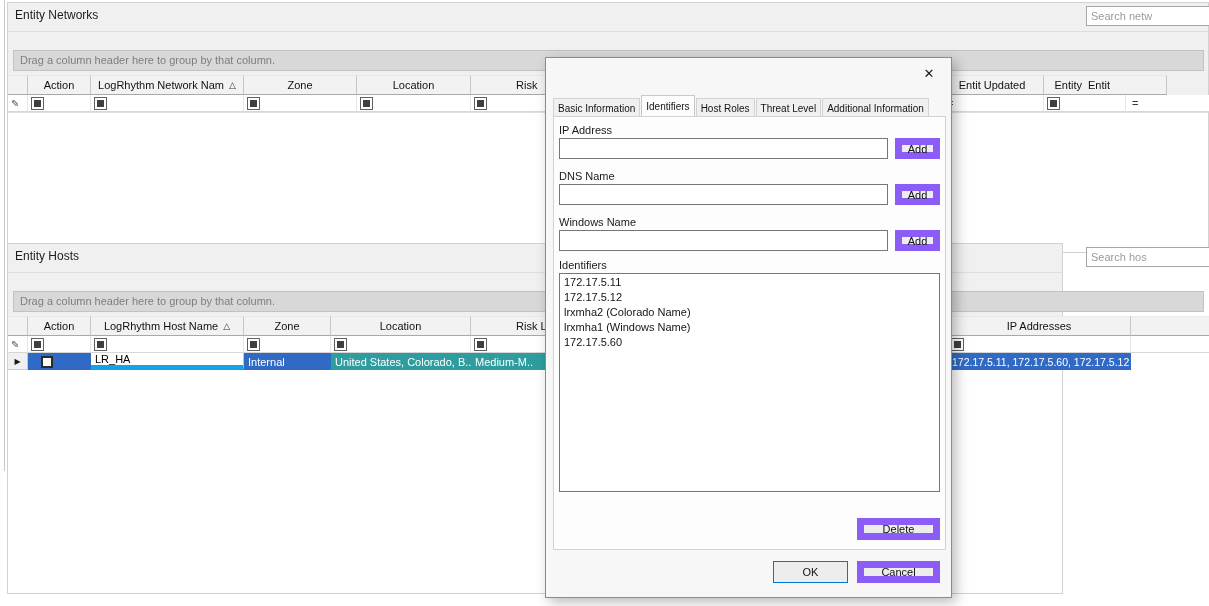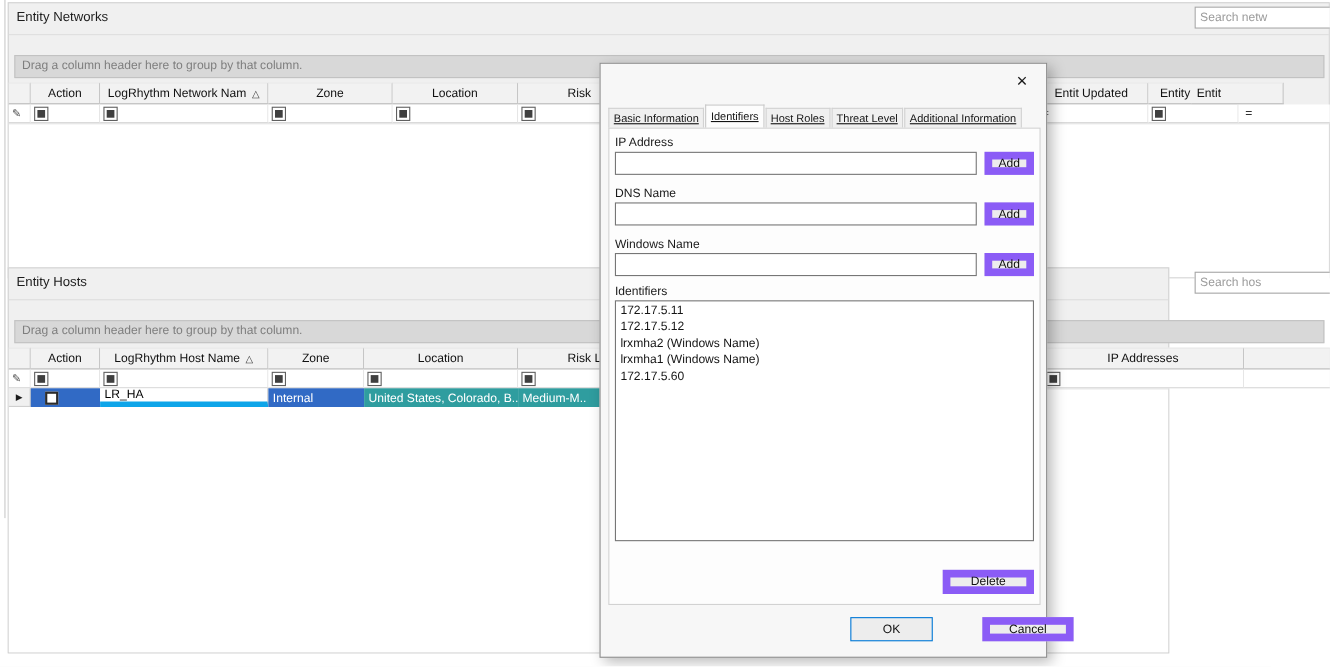--- a/index.html
+++ b/index.html
@@ -49,21 +49,21 @@
   .dialog{position:absolute;left:545px;top:57px;width:407px;height:541px;background:#f7f7f7;
           border:1px solid #8b8b8b;box-shadow:4px 4px 12px rgba(0,0,0,.28);box-sizing:border-box;z-index:10;}
   .dlg-titlebar{position:absolute;left:0;top:0;right:0;height:31px;background:#fff;
                 display:flex;align-items:center;padding-left:9px;box-sizing:border-box;}
   .dlg-title{font-size:12px;margin-left:7px;color:#000;}
   .dlg-close{position:absolute;right:2px;top:0;width:40px;height:31px;display:flex;align-items:center;
              justify-content:center;color:#1a1a1a;}
   .dlg-close span{font-size:13px;}
   .tabs{position:absolute;left:7px;top:37px;height:22px;display:flex;align-items:flex-end;z-index:1;}
   .tab{height:19px;box-sizing:border-box;border:1px solid #d2d2d2;border-bottom:none;background:#f0f0f0;
-       display:flex;align-items:center;padding:0 4px;margin-right:1px;white-space:nowrap;font-size:10px;z-index:1;text-decoration:underline;}
+       display:flex;align-items:center;padding:0 4px;margin-right:1px;white-space:nowrap;font-size:10px;z-index:1;}
   .tab.active{height:22px;background:#fdfdfd;border-color:#c9c9c9;z-index:4;}
   .pagebox{position:absolute;left:7px;top:58px;width:393px;height:434px;box-sizing:border-box;
            background:#fdfdfd;border:1px solid #d2d2d2;z-index:2;}
   .fieldlabel{position:absolute;color:#1a1a1a;z-index:3;}
   .textbox{position:absolute;left:13px;width:329px;height:21px;box-sizing:border-box;border:1px solid #767676;
            background:#fff;font-family:inherit;font-size:11px;padding:0 3px;z-index:3;}
   .btn{position:absolute;box-sizing:border-box;border:7px solid #8b5cf6;background:#ededed;color:#111;
        display:flex;align-items:center;justify-content:center;font-size:11px;z-index:3;}
   .btn.default{border:1px solid #0078d7;}
   .listbox{position:absolute;left:13px;top:215px;width:381px;height:219px;box-sizing:border-box;
@@ -206,20 +206,21 @@
         <span class="rowarrow">▶</span>
       </div>
       <div class="dc sel" style="left:20px;width:63px;">
         <span class="rowcheck"></span>
       </div>
       <div class="dc namecell" style="left:83px;width:153px;">LR_HA</div>
       <div class="dc sel" style="left:236px;width:87px;">Internal</div>
       <div class="dc teal" style="left:323px;width:140px;">United States, Colorado, B..</div>
       <div class="dc teal" style="left:463px;width:150px;">Medium-M..</div>
       <div class="dc sel" style="left:613px;width:327px;"></div>
+      <div class="dc sel" style="left:940px;width:183px;font-size:10.5px;">172.17.5.11, 172.17.5.60, 172.17.5.12</div>
     </div>
   </div>
 
   <div class="dialog">
     <div class="dlg-close">
       <span>✕</span>
     </div>
 
     <div class="tabs">
       <div class="tab">Basic Information</div>
@@ -239,23 +240,23 @@
     <div class="btn" style="left:349px;top:126px;width:45px;height:21px;">Add</div>
 
     <div class="fieldlabel" style="left:13px;top:158px;">Windows Name</div>
     <input class="textbox" style="top: 172px;" type="text">
     <div class="btn" style="left:349px;top:172px;width:45px;height:21px;">Add</div>
 
     <div class="fieldlabel" style="left:13px;top:201px;">Identifiers</div>
     <div class="listbox">
       <div class="listitem">172.17.5.11</div>
       <div class="listitem">172.17.5.12</div>
-      <div class="listitem">lrxmha2 (Windows Name)</div>
+      <div class="listitem">lrxmha2 (Colorado Name)</div>
       <div class="listitem">lrxmha1 (Windows Name)</div>
       <div class="listitem">172.17.5.60</div>
     </div>
 
     <div class="btn" style="left:311px;top:460px;width:83px;height:22px;">Delete</div>
 
     <div class="btn default" style="left:227px;top:503px;width:75px;height:22px;">OK</div>
-    <div class="btn" style="left:311px;top:503px;width:83px;height:22px;margin-left:36px;">Cancel</div>
+    <div class="btn" style="left:311px;top:503px;width:83px;height:22px;">Cancel</div>
   </div>
 </div>
 
 </body></html>

